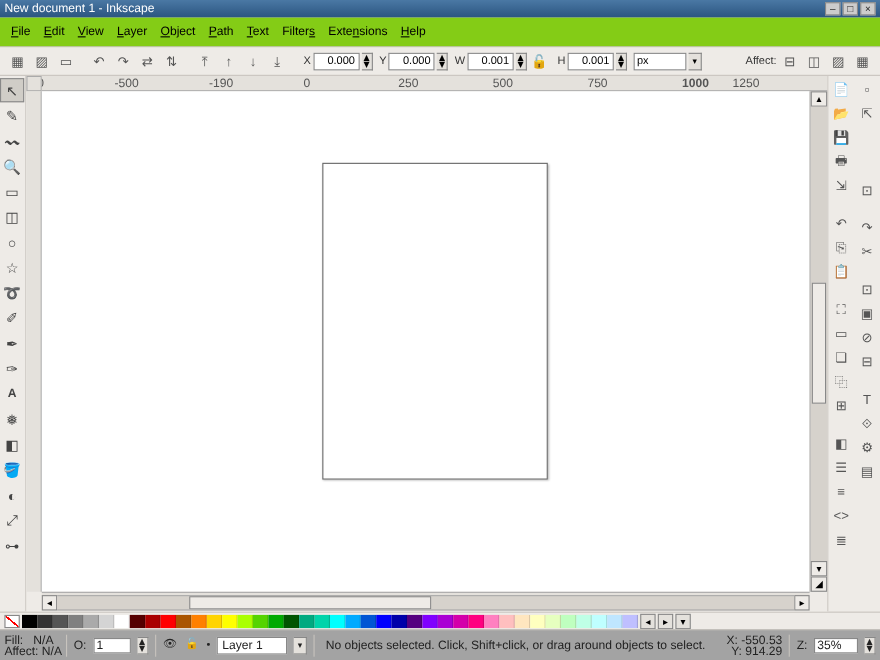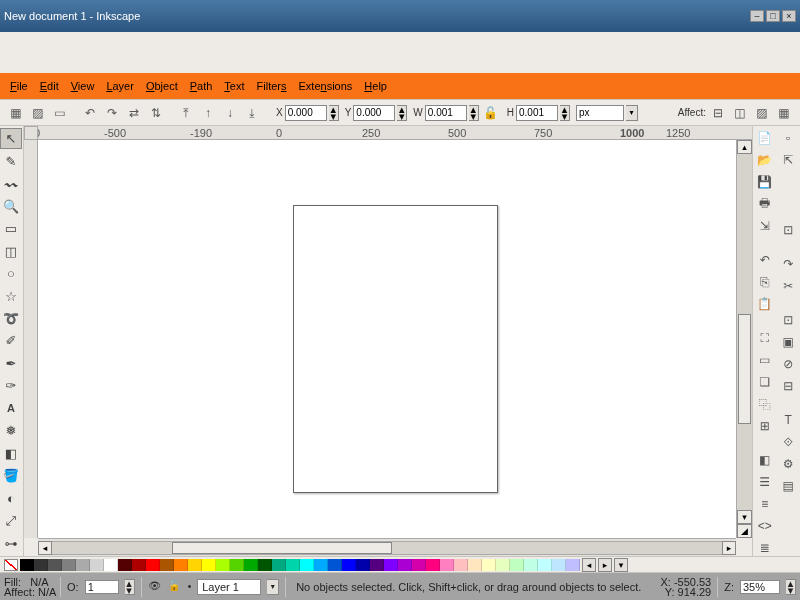--- a/index.html
+++ b/index.html
@@ -1,30 +1,30 @@
 <!DOCTYPE html>
 <html><head>
 <meta charset="utf-8">
 <style>
 * { margin: 0; padding: 0; box-sizing: border-box; font-family: Arial, sans-serif; font-size: 11px; }
 body { width: 800px; height: 600px; background: #eeebe7; overflow: hidden; display: flex; flex-direction: column; }
 
-.titlebar { height: 32px; background: linear-gradient(#4a78a4, #2b5580); color: #fff; display: flex; align-items: center; padding: 0 4px; font-size: 11px; }
+.titlebar { height: 16px; background: linear-gradient(#4a78a4, #2b5580); color: #fff; display: flex; align-items: center; padding: 0 4px; font-size: 11px; }
 .titlebar .title { flex: 1; }
 .titlebar .winbtn { width: 14px; height: 12px; border: 1px solid #888; background: #ccc; margin-left: 2px; font-size: 9px; text-align: center; line-height: 10px; color: #222; }
 
-.menubar { height: 20px; background: #f97316; display: flex; align-items: center; padding: 13px 4px; border-bottom: 1px solid #c8c4be; margin-top: 41px; }
+.menubar { height: 20px; background: #84cc16; display: flex; align-items: center; padding: 13px 4px; border-bottom: 1px solid #c8c4be; }
 .menubar .menu-item { padding: 2px 6px; cursor: default; }
 .menubar .menu-item .ul { text-decoration: underline; }
 
 .toolbar { height: 26px; background: #eeebe7; display: flex; align-items: center; padding: 0 6px; border-bottom: 1px solid #c8c4be; gap: 2px; }
 .tbtn { width: 20px; height: 20px; border: 1px solid transparent; display: flex; align-items: center; justify-content: center; color: #555; font-size: 12px; }
 .tsep { width: 6px; }
 .coord-lbl { font-size: 10px; color: #333; margin-left: 4px; }
-.coord-box { width: 42px; height: 16px; border: 1px solid #888; background: #fff; font-size: 10px; padding: 0 2px; display: inline-flex; align-items: center; }
+.coord-box { width: 42px; height: 16px; border: 1px solid #888; background: #fff; font-size: 10px; padding: 0 12px; display: inline-flex; align-items: center; }
 .spinner { width: 10px; height: 16px; border: 1px solid #888; border-left: none; background: #e4e1dc; font-size: 7px; display: flex; flex-direction: column; }
 .spinner div { flex: 1; text-align: center; line-height: 7px; }
 .unit-sel { width: 48px; height: 16px; border: 1px solid #888; background: #fff; font-size: 10px; display: flex; align-items: center; padding: 0 2px; margin-left: 4px; }
 .drop { width: 12px; height: 16px; border: 1px solid #888; border-left: none; background: #e4e1dc; font-size: 8px; text-align: center; line-height: 14px; }
 
 .body-row { flex: 1; display: flex; overflow: hidden; }
 .toolbox { width: 24px; background: #eeebe7; border-right: 1px solid #c8c4be; display: flex; flex-direction: column; padding: 2px 0; gap: 1px; }
 .toolbox .tool { width: 22px; height: 22px; display: flex; align-items: center; justify-content: center; font-size: 13px; color: #444; border: 1px solid transparent; }
 .toolbox .tool.active { border-color: #888; background: #d0cdc7; }
 

